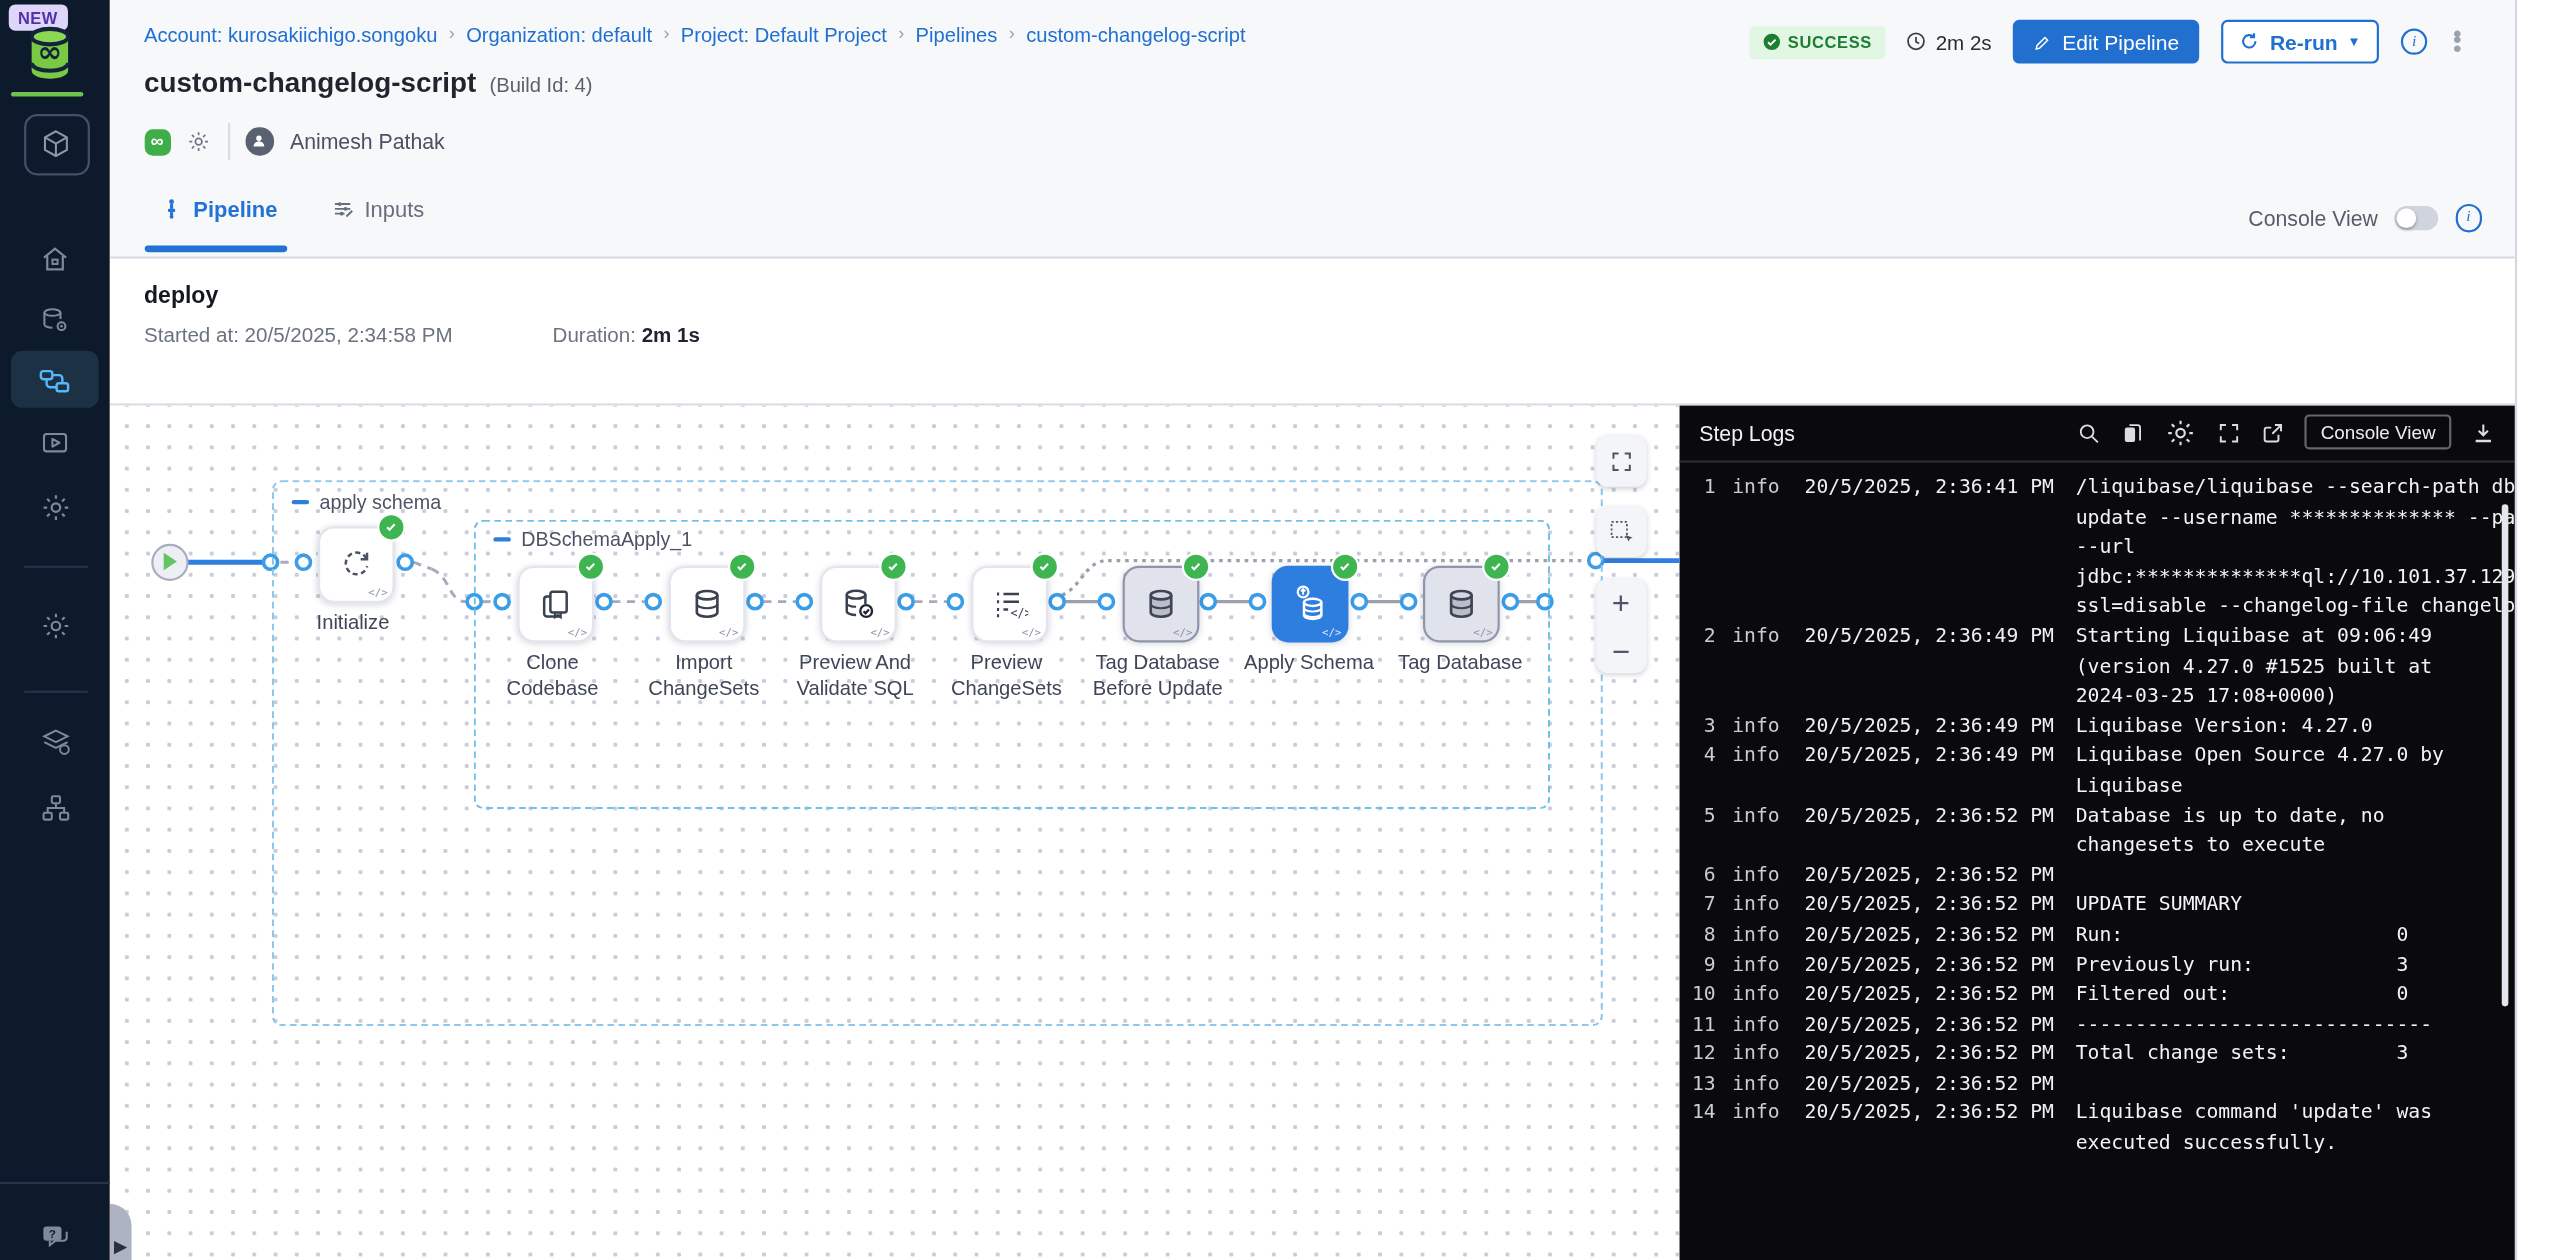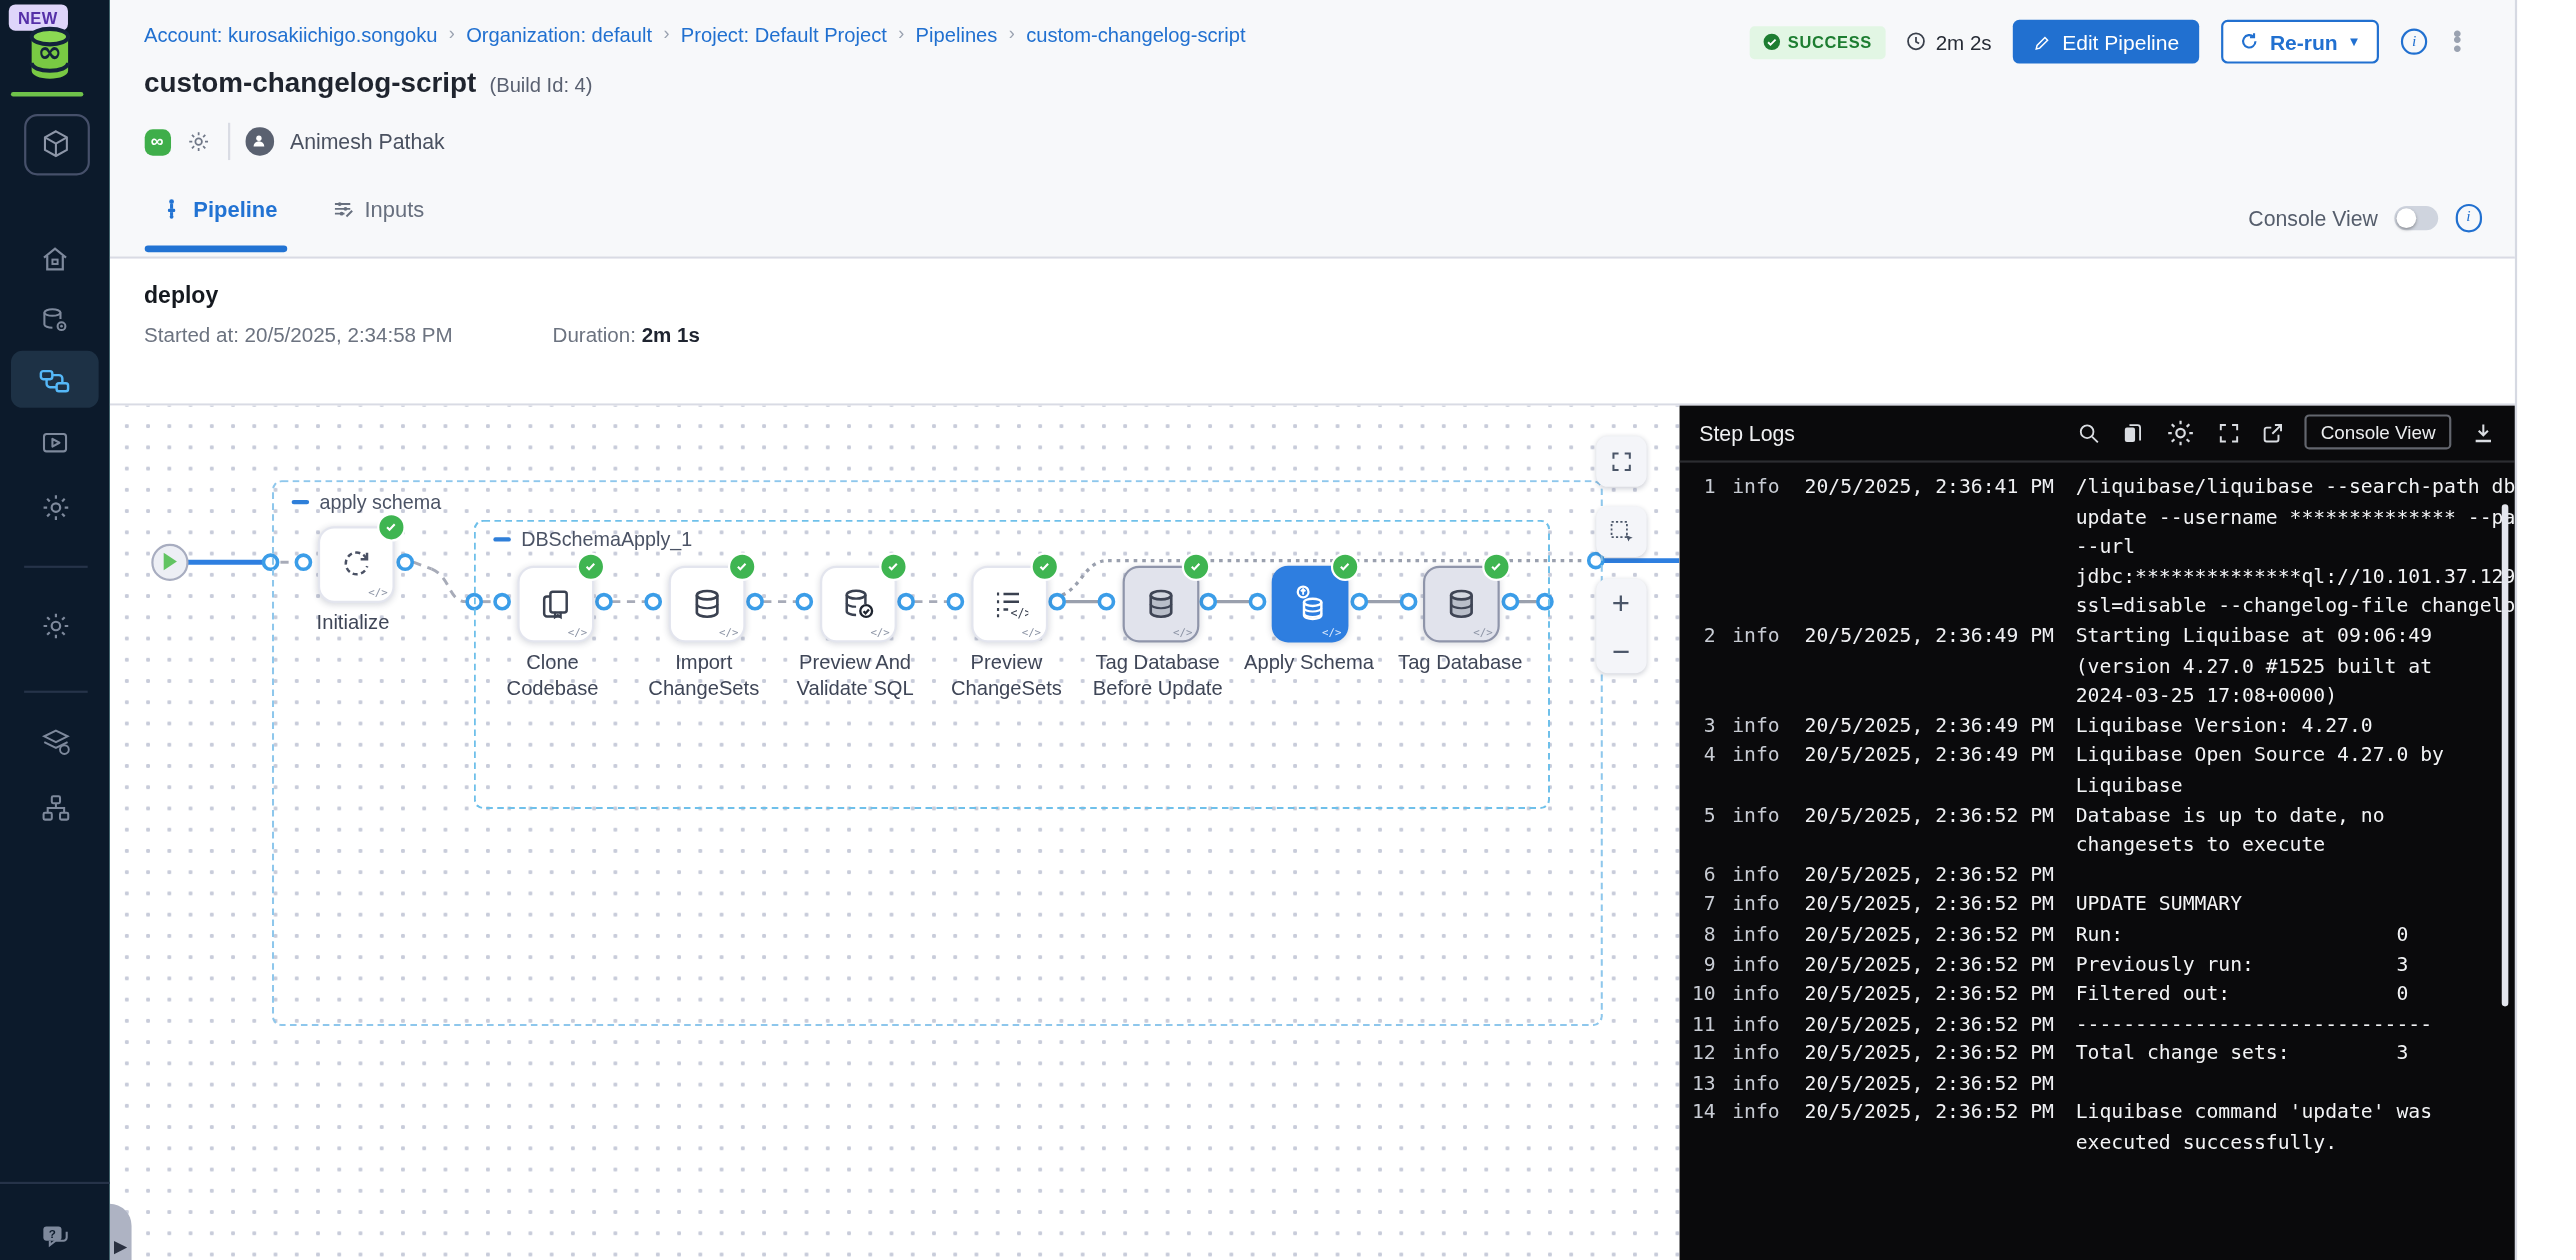--- a/index.html
+++ b/index.html
@@ -1,16 +1,16 @@
 <!DOCTYPE html>
 <html style="font-size:12px"><head>
 <meta charset="utf-8">
 <style>
   html,body{margin:0;padding:0;background:#fff;}
-  .viewport{width:2576px;height:1260px;overflow:hidden;position:relative;background:#14b8a6;}
+  .viewport{width:2576px;height:1260px;overflow:hidden;position:relative;background:#f97316;}
   .scale{width:1175px;height:575px;transform:scale(2.1926);transform-origin:0 0;position:relative;
          font-family:"Liberation Sans",sans-serif;-webkit-font-smoothing:antialiased;}
   
   .sidebar{position:absolute;left:0;top:0;width:50px;height:575px;background:#0c1a2b;z-index:5;}
   .new-badge{position:absolute;left:3.7px;top:2.2px;background:#ded5fa;color:#5530a8;font-size:7.5px;font-weight:bold;
              padding:1.5px 4.5px;border-radius:3px;letter-spacing:0.2px;}
   .logo{position:absolute;left:9.7px;top:10.5px;}
   .logo-bar{position:absolute;left:5.2px;top:42px;width:33px;height:2.2px;background:#6fc24a;border-radius:1.5px;}
   .module-box{position:absolute;left:10.5px;top:52px;width:28px;height:25.5px;border:1.1px solid #46506a;border-radius:6px;
               display:flex;align-items:center;justify-content:center;color:#8d96a8;}

